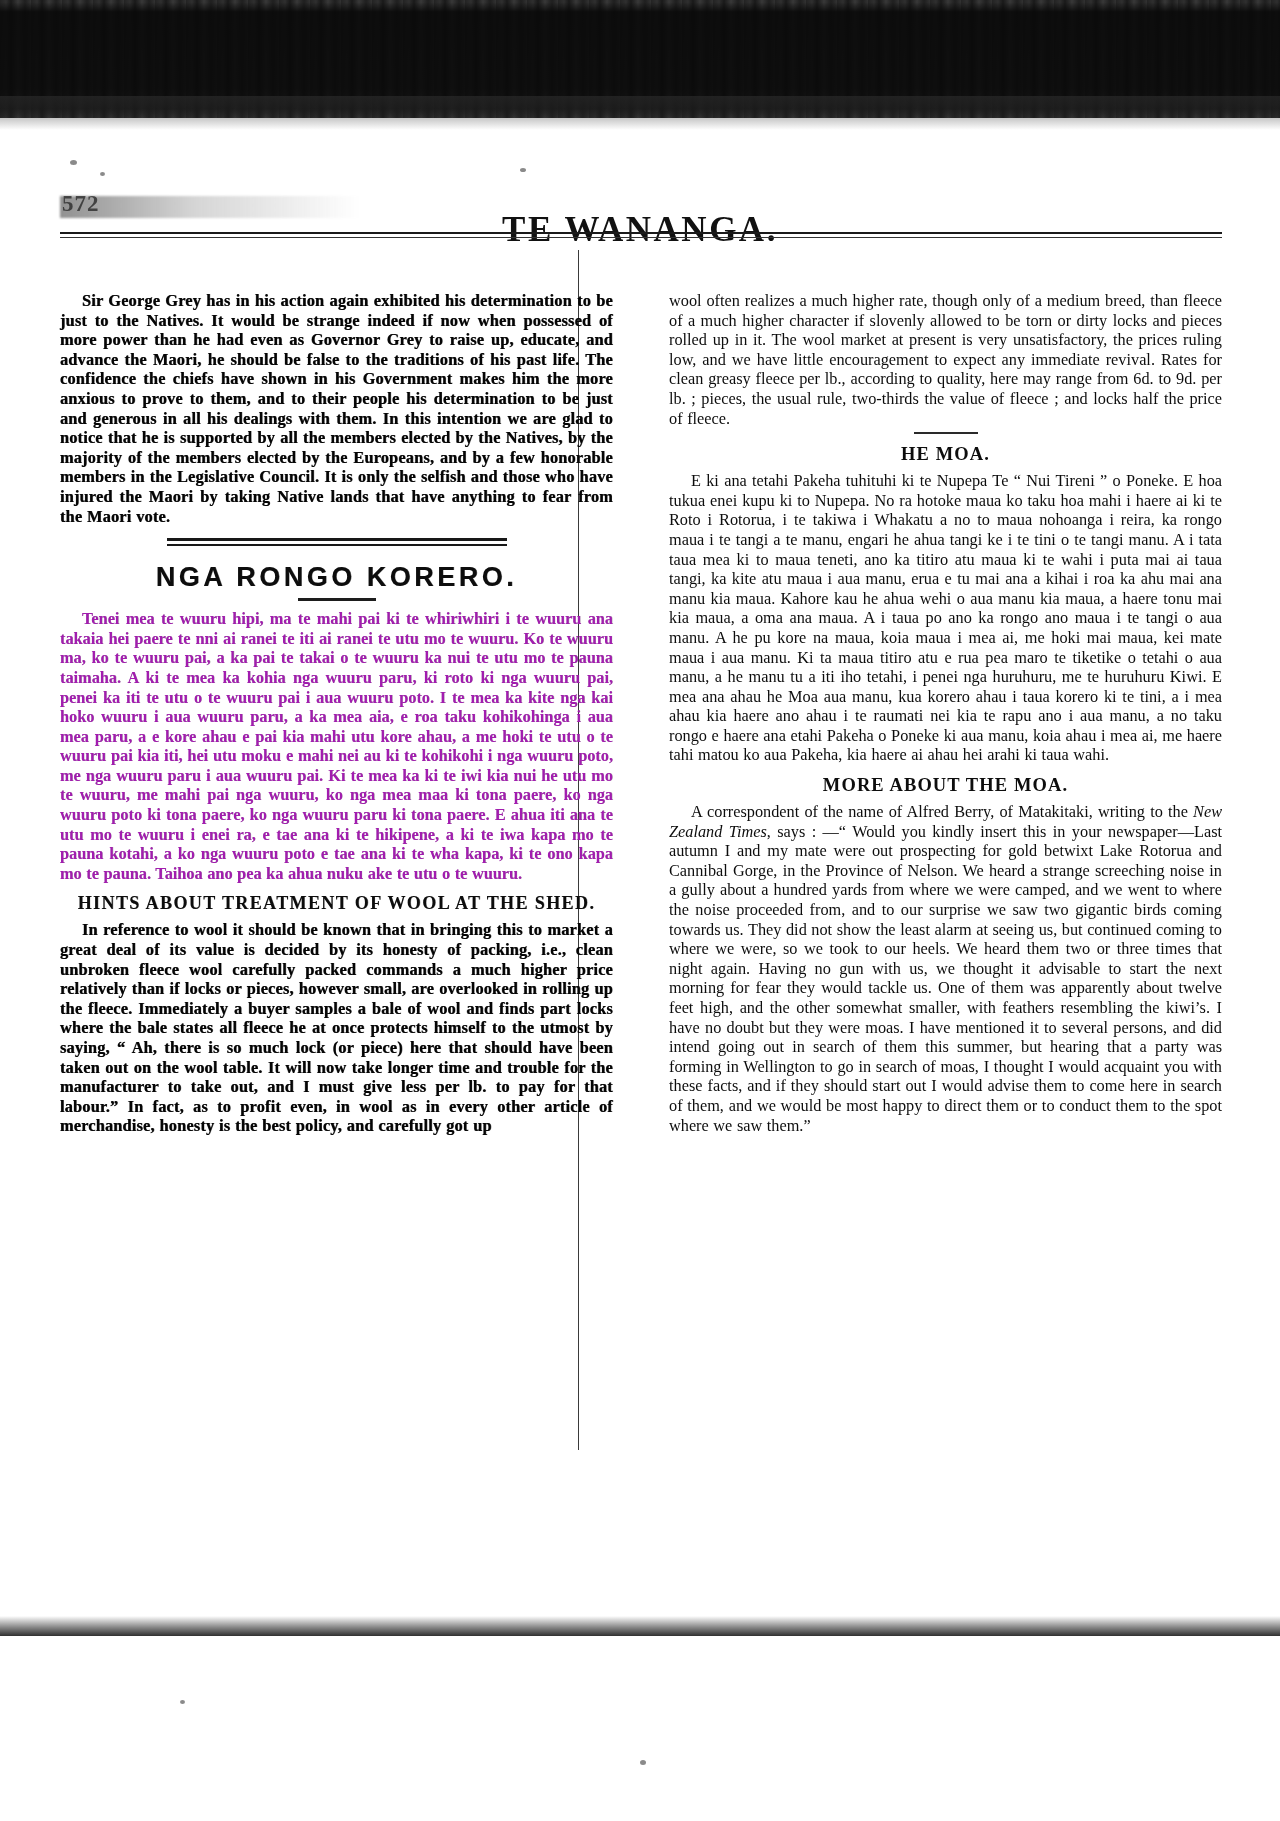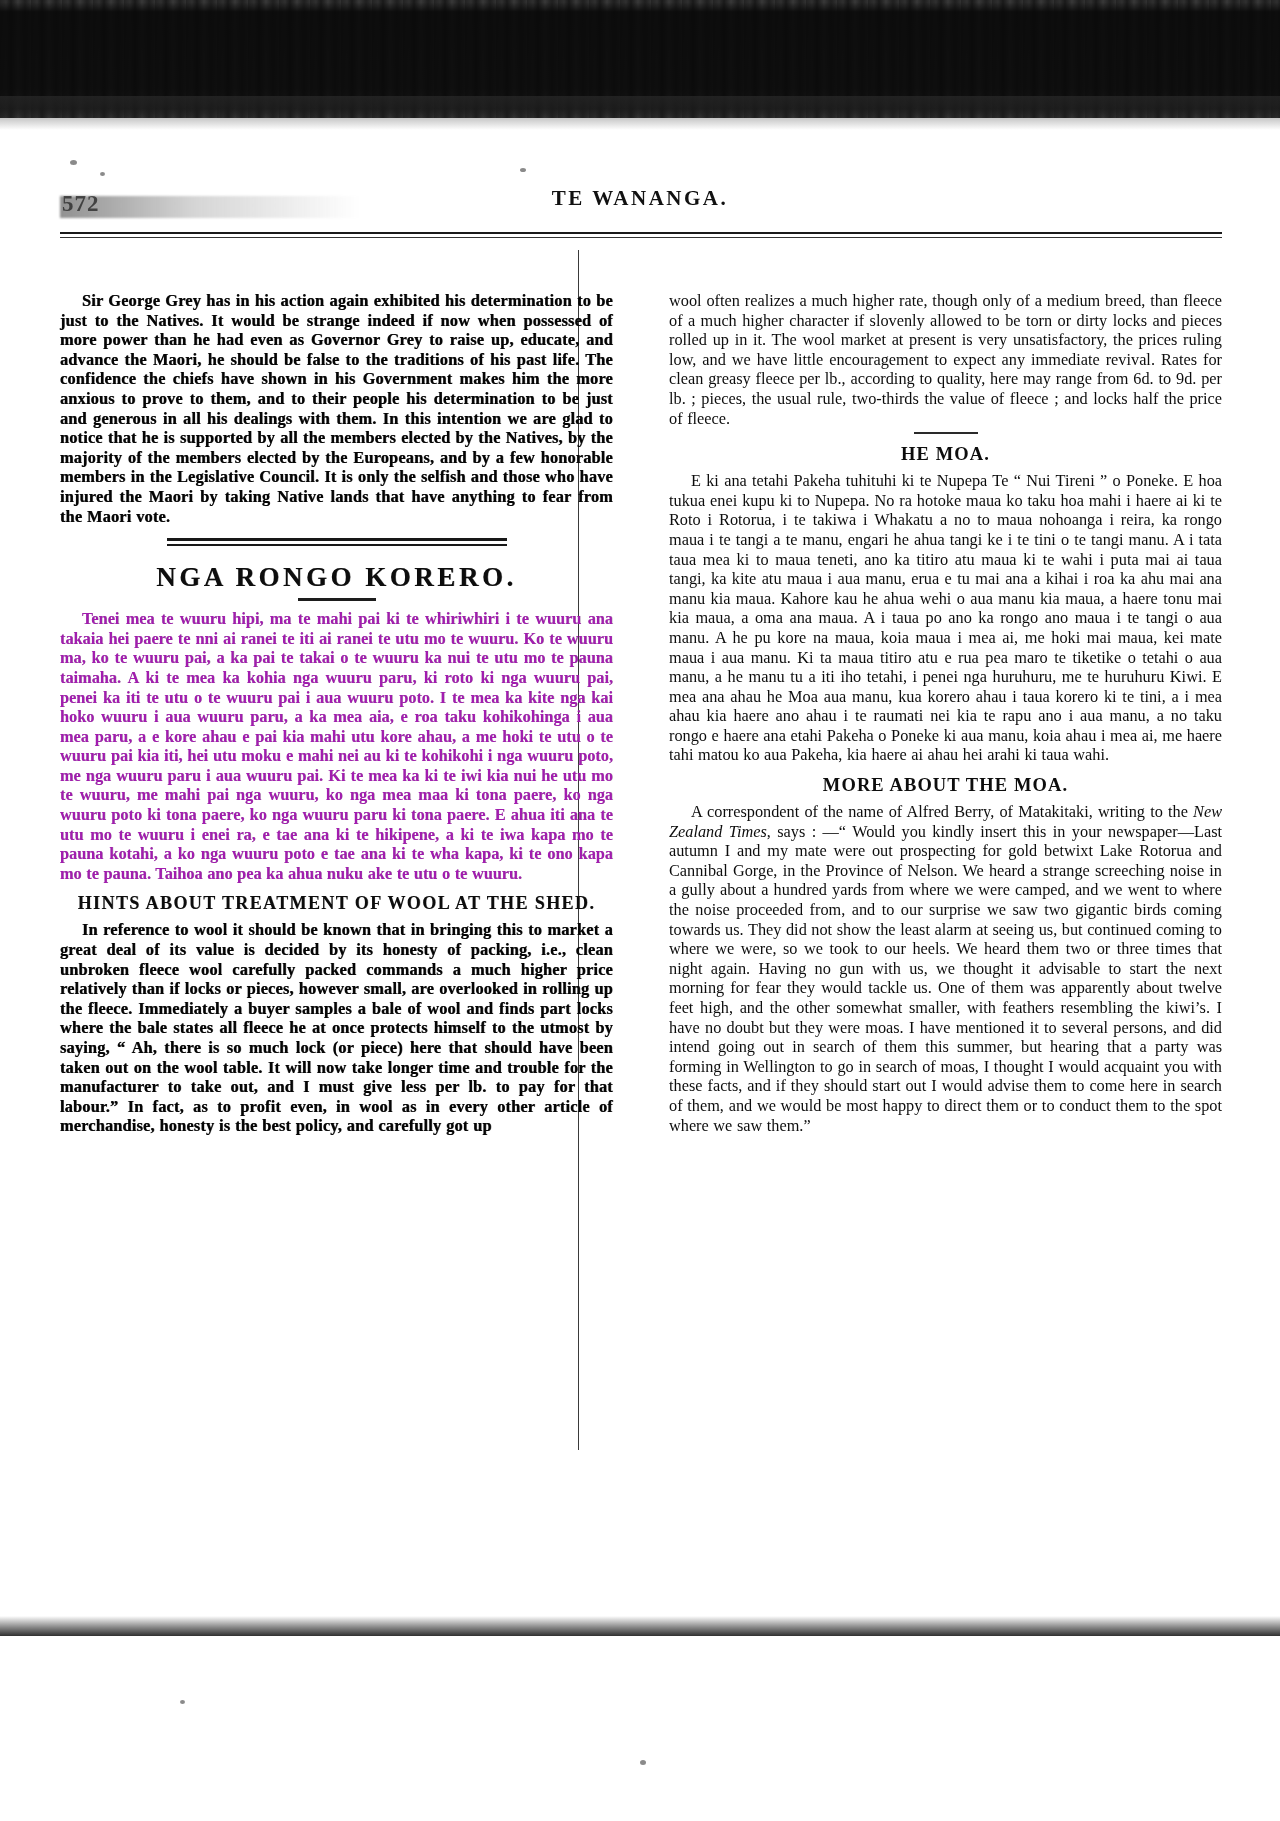--- a/index.html
+++ b/index.html
@@ -53,24 +53,25 @@
     width: 1280px; height: 1636px;
   }
   .masthead {
     position: absolute;
     left: 0; top: 186px;
     width: 1280px;
     text-align: center;
   }
   .masthead-title {
     font-family: "Liberation Serif", serif;
-    font-size: 21px;
+    font-size: 35px;
     letter-spacing: 2.5px;
     font-weight: 700;
     color: #111;
+    margin-top: 24px;
   }
   .folio {
     position: absolute;
     left: 62px; top: 191px;
     font-size: 23px;
     font-weight: 700;
     color: #2b2b2b;
     letter-spacing: 1px;
     opacity: 0.8;
   }
@@ -140,21 +141,21 @@
     text-shadow: 0.3px 0 0 rgba(0,0,0,0.35);
     font-family: Liberation Serif, serif;
   }
 
   h2.section-title {
     margin: 16px 0 4px 0;
     text-align: center;
     font-size: 27px;
     font-weight: 700;
     letter-spacing: 3.5px;
-    font-family: Liberation Serif, serif;
+    font-family: Liberation Sans, sans-serif;
     text-shadow: 0.5px 0 0 rgba(0,0,0,0.5);
   }
   h3.sub-title {
     margin: 10px 0 6px 0;
     text-align: center;
     font-size: 18px;
     font-weight: 700;
     letter-spacing: 1.4px;
     text-shadow: 0.4px 0 0 rgba(0,0,0,0.4);
   }

